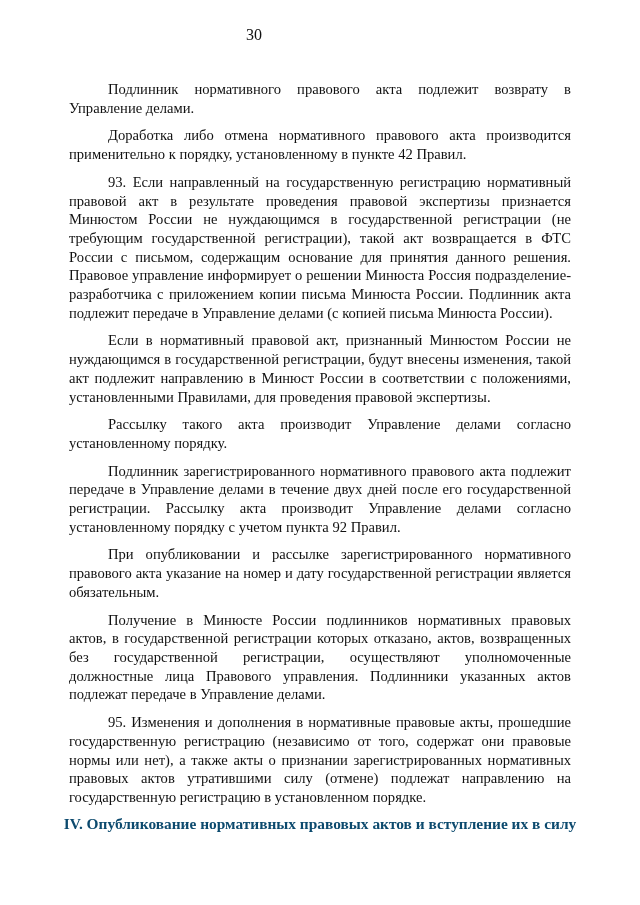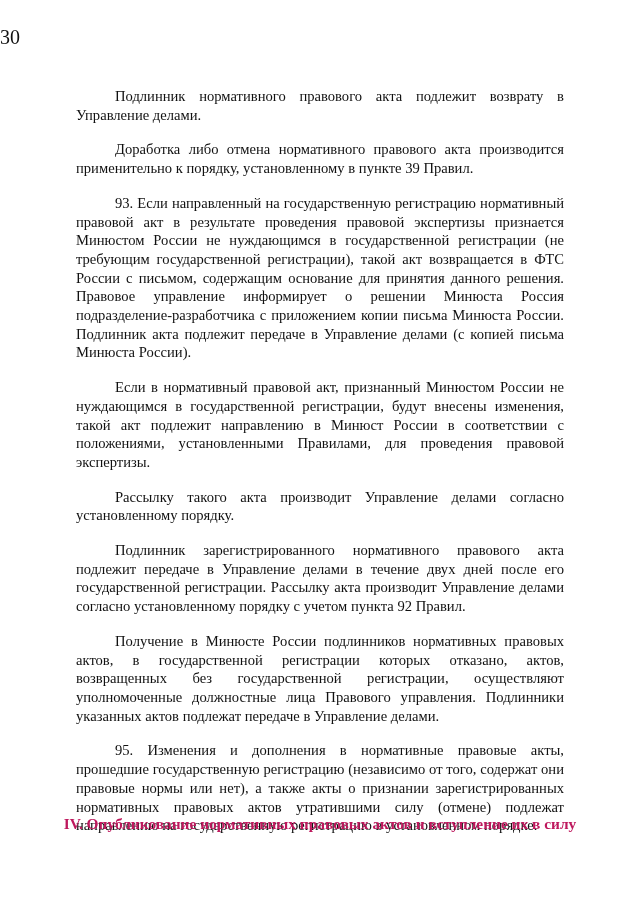--- a/index.html
+++ b/index.html
@@ -1,34 +1,35 @@
 <!DOCTYPE html>
 <html><head>
 <meta charset="utf-8">
 <style>
   html, body { margin:0; padding:0; background:#ffffff; }
   body { width:640px; height:905px; position:relative; overflow:hidden; }
   .page { position:absolute; left:0; top:0; width:640px; height:905px; background:#fff; }
-  .page-number { position:absolute; top:26px; left:0; width:508px; text-align:left;
-    font-family:"Liberation Serif", serif; font-size:20px; color:#111; }
+  .page-number { position:absolute; top:26px; left:0; width:508px; text-align:center;
+    font-family:"Liberation Serif", serif; font-size:16px; color:#111; }
   .body-text { position:absolute; left:60px; top:71px; width:520px;
     font-family:"Liberation Serif", serif; font-size:14.6px; line-height:18.7px; color:#111; }
-  .body-text p { margin:16px; text-indent:39px; text-align:justify; }
+  .body-text p { margin:9px; text-indent:39px; text-align:justify; }
   .heading { position:absolute; left:60px; top:815px; width:520px; text-align:center;
-    font-family:"Liberation Serif", serif; font-size:15.4px; font-weight:bold; color:#be185d; }
+    font-family:"Liberation Serif", serif; font-size:15.4px; font-weight:bold; color:#0c4a6e; }
 </style>
 </head>
 <body>
 
 <div class="page">
   <div class="page-number">30</div>
   <div class="body-text">
     <p>Подлинник нормативного правового акта подлежит возврату в Управление делами.</p>
-    <p>Доработка либо отмена нормативного правового акта производится применительно к порядку, установленному в пункте 39 Правил.</p>
+    <p>Доработка либо отмена нормативного правового акта производится применительно к порядку, установленному в пункте 42 Правил.</p>
     <p>93. Если направленный на государственную регистрацию нормативный правовой акт в результате проведения правовой экспертизы признается Минюстом России не нуждающимся в государственной регистрации (не требующим государственной регистрации), такой акт возвращается в ФТС России с письмом, содержащим основание для принятия данного решения. Правовое управление информирует о решении Минюста Россия подразделение-разработчика с приложением копии письма Минюста России. Подлинник акта подлежит передаче в Управление делами (с копией письма Минюста России).</p>
     <p>Если в нормативный правовой акт, признанный Минюстом России не нуждающимся в государственной регистрации, будут внесены изменения, такой акт подлежит направлению в Минюст России в соответствии с положениями, установленными Правилами, для проведения правовой экспертизы.</p>
     <p>Рассылку такого акта производит Управление делами согласно установленному порядку.</p>
     <p>Подлинник зарегистрированного нормативного правового акта подлежит передаче в Управление делами в течение двух дней после его государственной регистрации. Рассылку акта производит Управление делами согласно установленному порядку с учетом пункта 92 Правил.</p>
+    <p>При опубликовании и рассылке зарегистрированного нормативного правового акта указание на номер и дату государственной регистрации является обязательным.</p>
     <p>Получение в Минюсте России подлинников нормативных правовых актов, в государственной регистрации которых отказано, актов, возвращенных без государственной регистрации, осуществляют уполномоченные должностные лица Правового управления. Подлинники указанных актов подлежат передаче в Управление делами.</p>
     <p>95. Изменения и дополнения в нормативные правовые акты, прошедшие государственную регистрацию (независимо от того, содержат они правовые нормы или нет), а также акты о признании зарегистрированных нормативных правовых актов утратившими силу (отмене) подлежат направлению на государственную регистрацию в установленном порядке.</p>
   </div>
   <div class="heading">IV. Опубликование нормативных правовых актов и вступление их в силу</div>
 </div>
 
 </body></html>

